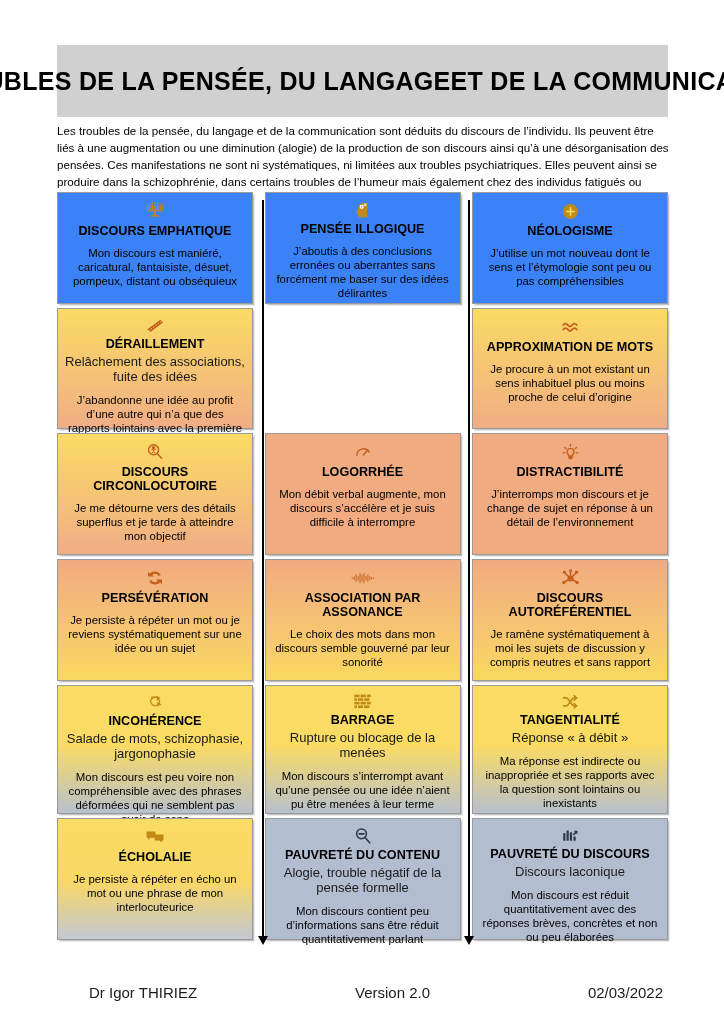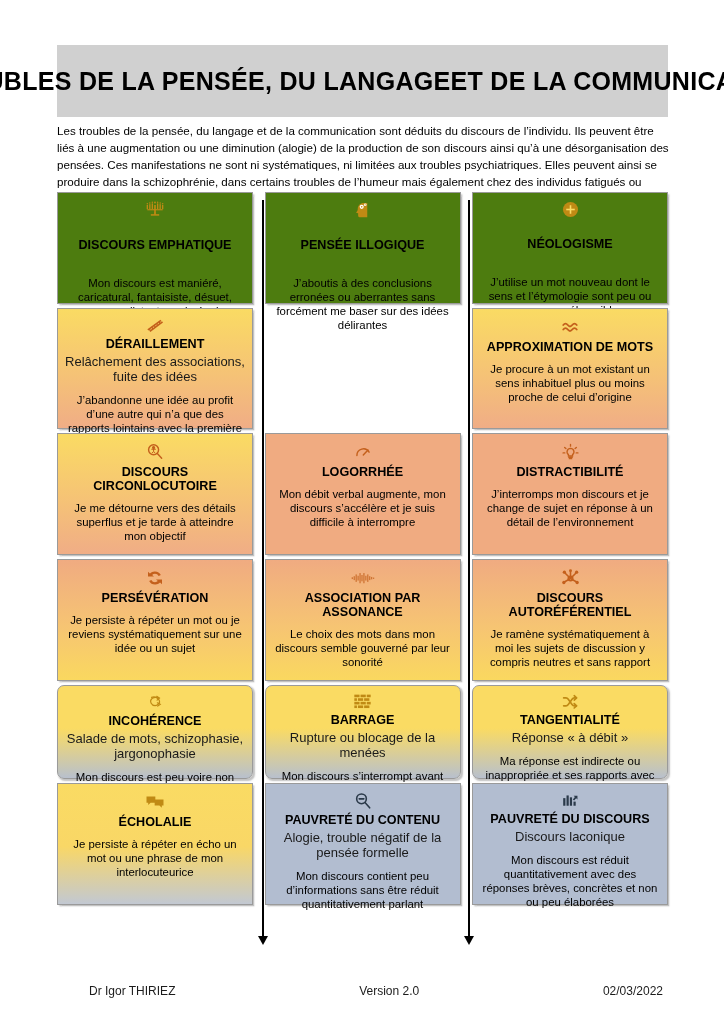--- a/index.html
+++ b/index.html
@@ -39,59 +39,59 @@
     border:1px solid #9a9a9a;
     padding:7px 7px 8px 7px;
     text-align:center;
     display:flex;flex-direction:column;align-items:center;
     box-shadow:1.5px 1.5px 1.5px rgba(120,120,120,.45);
   }
   .r1 .card{height:112px;}
   .r2 .card{height:121px;}
   .r3 .card{height:122px;}
   .r4 .card{height:122px;}
-  .r5 .card{height:94px;border-radius:7px;}
+  .r5 .card{height:129px;}
   .r6 .card{height:122px;}
 
   .ico{height:22px;margin-bottom:1px;display:flex;align-items:center;justify-content:center;}
   .ico svg{display:block;}
 
   .c-title{
     font-weight:bold;font-size:12.6px;line-height:1.13;color:#000;
     margin-top:1px;
   }
   .c-sub{
     font-size:13px;line-height:1.15;color:#1a1a1a;margin-top:4px;
   }
   .c-desc{
     font-size:11.4px;line-height:1.23;color:#000;margin-top:8px;
   }
 
   
-  .f-y      {background:#4d7c0f;gap:16px;}
+  .f-y      {background:#3b82f6;}
   .f-y-o    {background:linear-gradient(180deg,#fadb63 0%,#f5c177 58%,#f0ad86 100%);}
   .f-o-y    {background:linear-gradient(180deg,#f0ab81 0%,#f6c473 55%,#fad85f 100%);}
   .f-o      {background:#f0ab81;}
   .f-y-g    {background:linear-gradient(180deg,#fadb63 0%,#fadb63 46%,#b8c0cd 100%);}
   .f-g      {background:#b2bdd0;}
   .f-y-g2   {background:linear-gradient(180deg,#fadb63 0%,#f9d766 52%,#c2c8d2 100%);}
 
   
   .sep{position:absolute;width:2px;background:#000;}
   .sep-head{
     position:absolute;width:0;height:0;
     border-left:5px solid transparent;border-right:5px solid transparent;
     border-top:9px solid #000;
   }
 
   
   .footer{
     position:absolute;left:57px;top:984px;width:614px;
     display:flex;justify-content:space-between;
-    font-size:12px;color:#1c1c1c;
+    font-size:15px;color:#1c1c1c;
   }
   .footer span:nth-child(1){margin-left:32px;}
   .footer span:nth-child(3){margin-right:8px;}
 </style>
 </head>
 <body>
 
 <div class="page">
 
   <div class="title-band">

